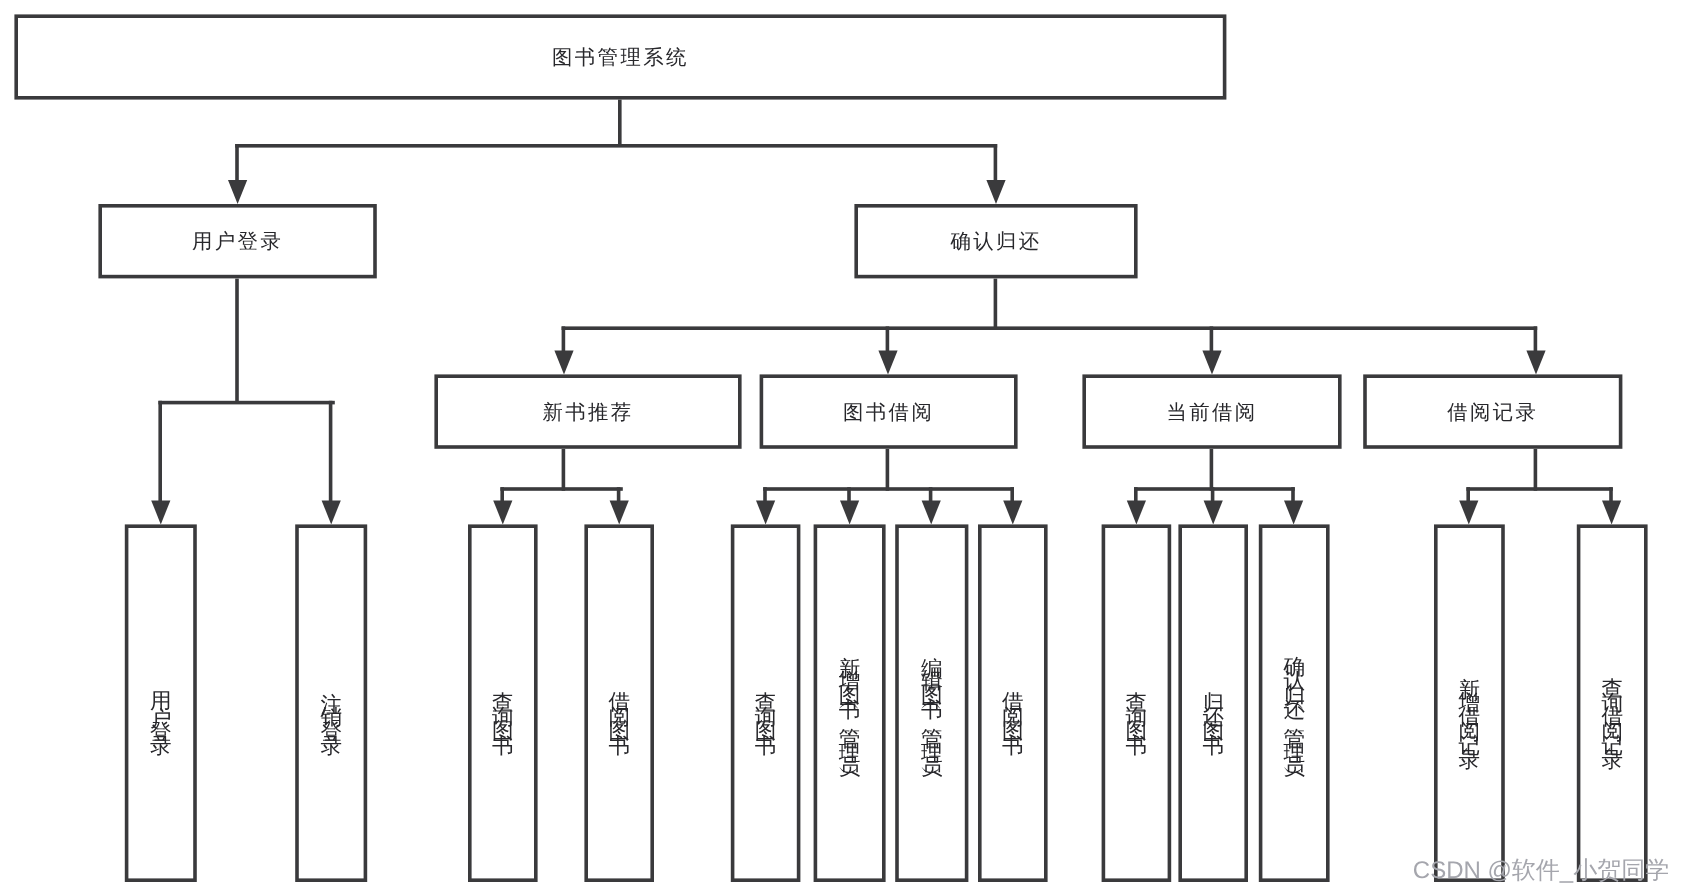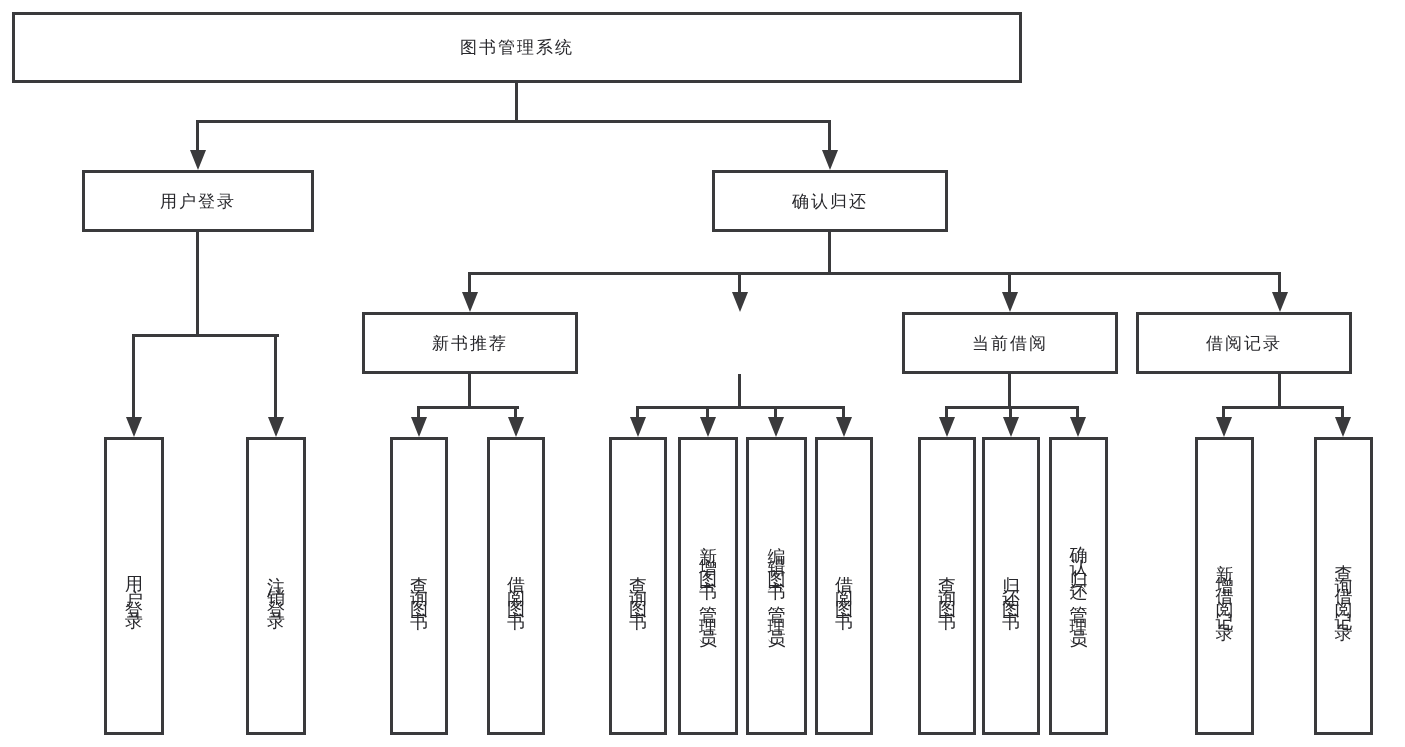--- a/index.html
+++ b/index.html
@@ -63,21 +63,22 @@
   <div class="hl" style="left:468px;top:272px;width:813px"></div>
   <div class="vl" style="left:468px;top:272px;height:22px"></div>
   <div class="vl" style="left:738px;top:272px;height:22px"></div>
   <div class="vl" style="left:1008px;top:272px;height:22px"></div>
   <div class="vl" style="left:1278px;top:272px;height:22px"></div>
   <div class="arrow" style="left:462px;top:292px"></div>
   <div class="arrow" style="left:732px;top:292px"></div>
   <div class="arrow" style="left:1002px;top:292px"></div>
   <div class="arrow" style="left:1272px;top:292px"></div>
 
-  <div class="node" style="left:362px;top:312px;width:216px;height:62px">新书推荐</div>
+  <div class="node" style="left:362px;top:312px;width:256px;height:62px">新书推荐</div>
+  <div class="node" style="left:633px;top:312px;width:215px;height:62px">图书借阅</div>
   <div class="node" style="left:902px;top:312px;width:216px;height:62px">当前借阅</div>
   <div class="node" style="left:1136px;top:312px;width:216px;height:62px">借阅记录</div>
 
   <div class="vl" style="left:468px;top:374px;height:35px"></div>
   <div class="vl" style="left:738px;top:374px;height:35px"></div>
   <div class="vl" style="left:1008px;top:374px;height:35px"></div>
   <div class="vl" style="left:1278px;top:374px;height:35px"></div>
 
   <div class="hl" style="left:417px;top:406px;width:102px"></div>
   <div class="hl" style="left:636px;top:406px;width:209px"></div>
@@ -119,14 +120,15 @@
   <div class="vnode" style="left:746px;width:61px">编辑图书（管理员）</div>
   <div class="vnode" style="left:815px;width:58px">借阅图书</div>
 
   <div class="vnode" style="left:918px;width:58px">查询图书</div>
   <div class="vnode" style="left:982px;width:58px">归还图书</div>
   <div class="vnode" style="left:1049px;width:59px">确认归还（管理员）</div>
 
   <div class="vnode" style="left:1195px;width:59px">新增借阅记录</div>
   <div class="vnode" style="left:1314px;width:59px">查询借阅记录</div>
 
+  <div class="watermark">CSDN @软件_小贺同学</div>
 
 </div>
 
 </body></html>

